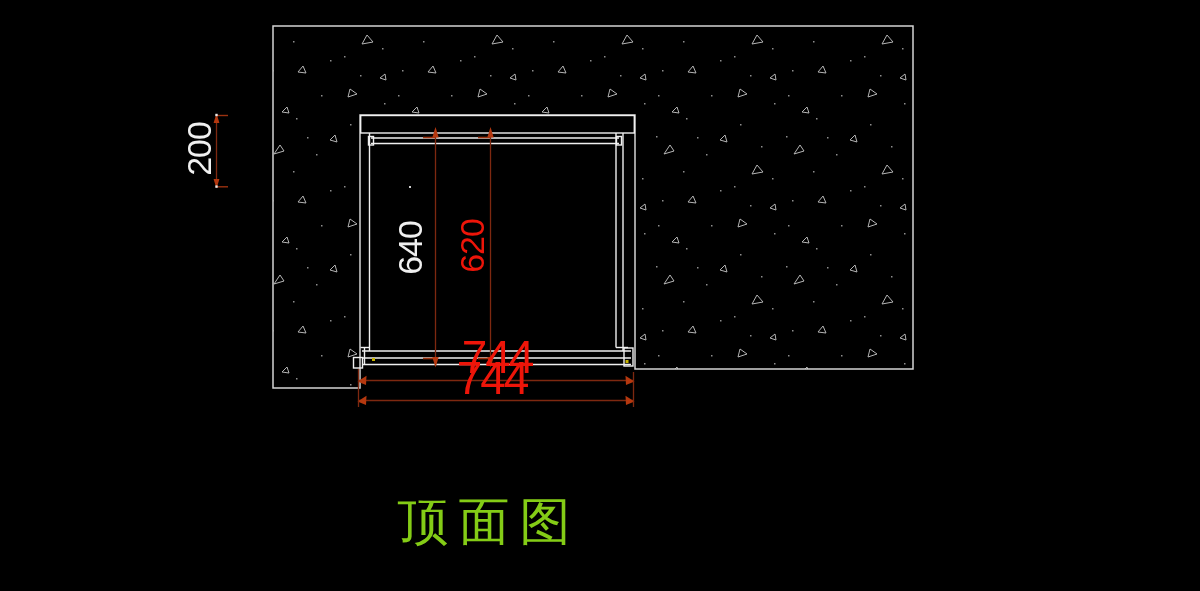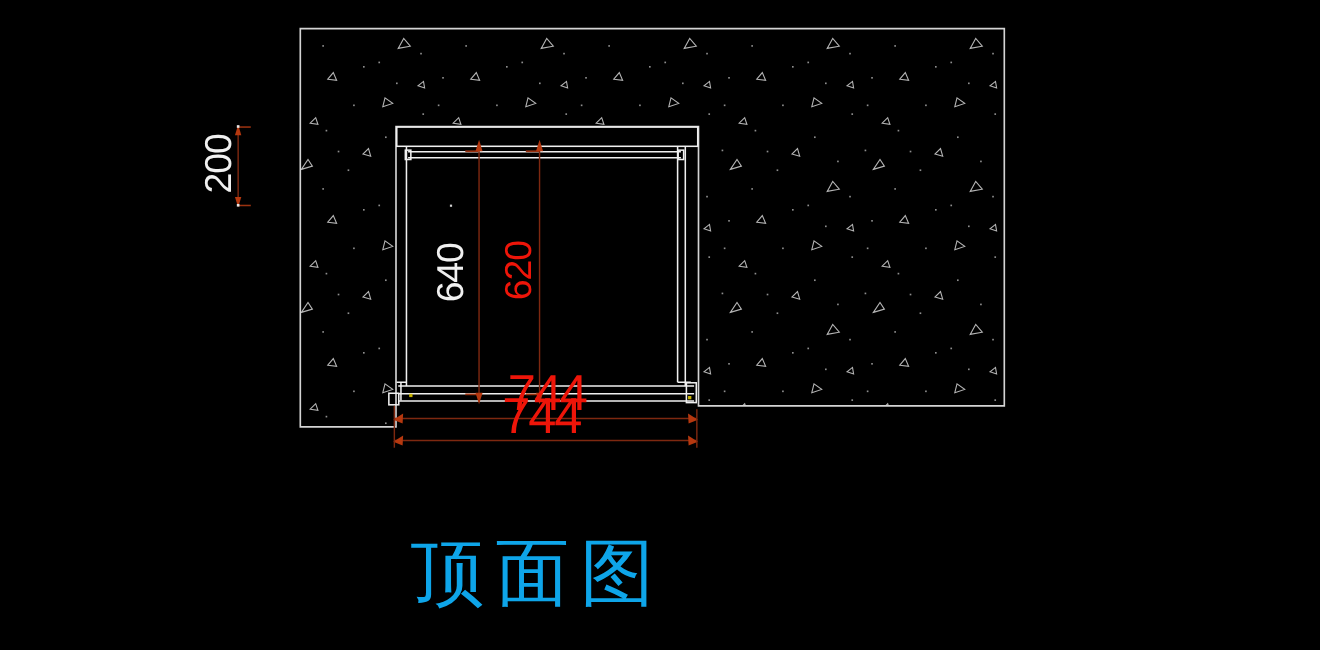--- a/index.html
+++ b/index.html
@@ -12,21 +12,21 @@
     font-family:"Liberation Sans",sans-serif;
   }
   .rot{transform:translate(-50%,-50%) rotate(-90deg);}
   .hor{transform:translate(-50%,-50%);}
   .white-txt{color:#f0f0f0;}
   .red-txt{color:#ee1509;}
   .fs-v{font-size:34px;letter-spacing:-1px;}
   .fs-h{font-size:46px;letter-spacing:-2px;}
   #title{
     position:absolute;left:489px;top:521px;transform:translate(-50%,-50%);
-    color:#0ea5e9;font-size:67px;letter-spacing:10px;line-height:1;
+    color:#84cc16;font-size:51px;letter-spacing:10px;line-height:1;
     font-family:"DejaVu Serif","Liberation Serif",serif;white-space:nowrap;
   }
   svg{position:absolute;left:0;top:0;}
 </style>
 </head>
 <body>
 
 <div id="viewport">
 
   <svg width="1200" height="591" viewBox="0 0 1200 591">

